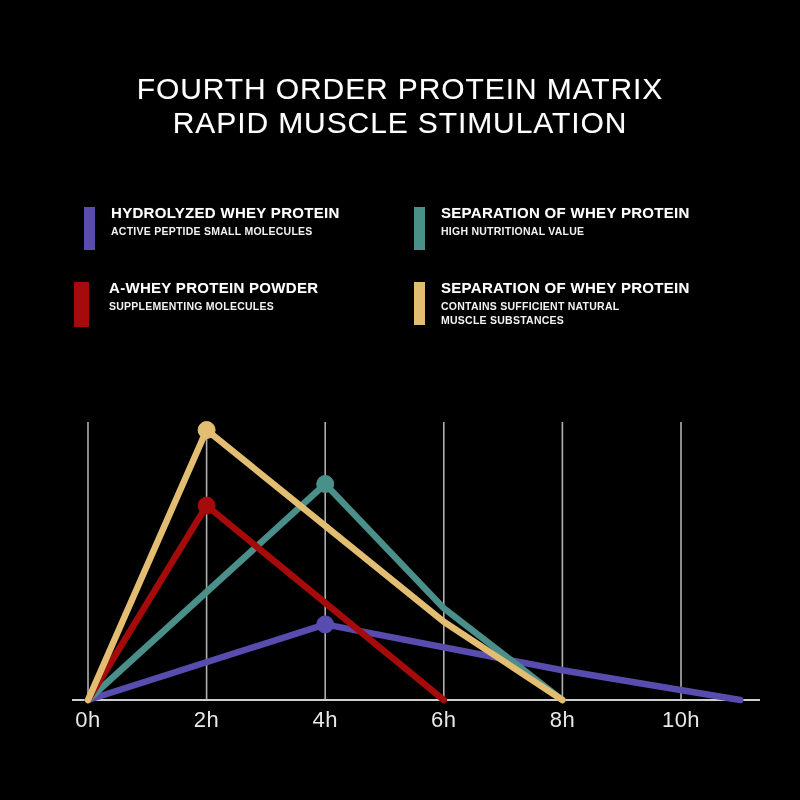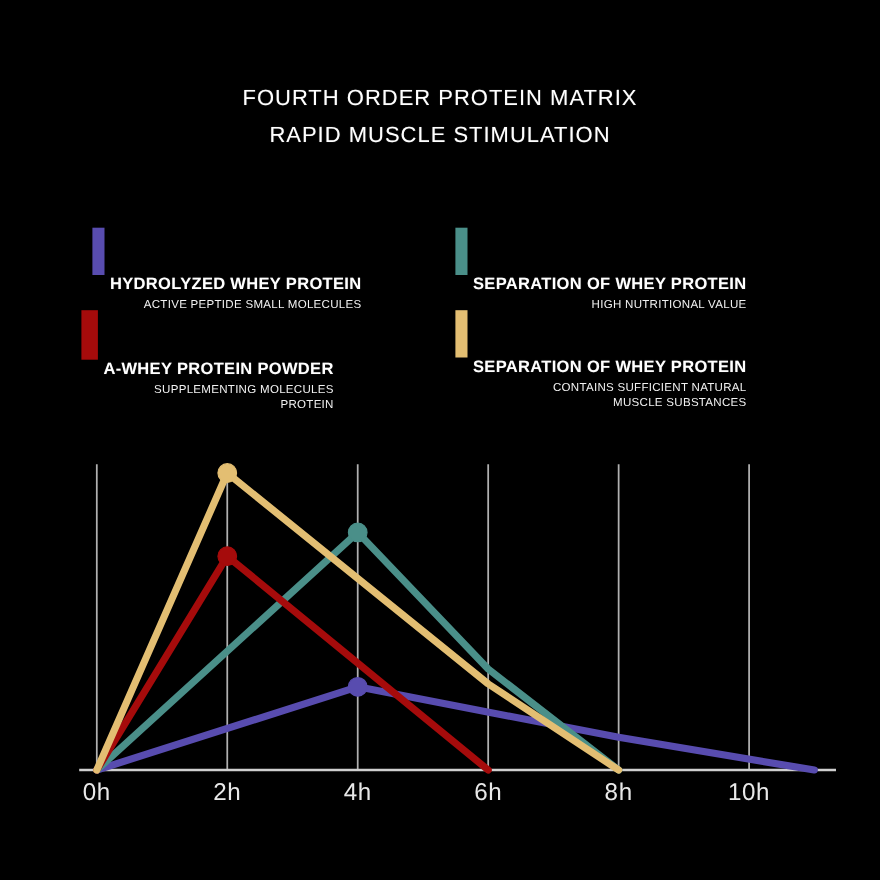--- a/index.html
+++ b/index.html
@@ -16,38 +16,37 @@
     background:#000;
   }
 
   
   .title-block {
     position:absolute;
     top:72px; left:0; width:800px;
     text-align:center;
   }
   .title-line {
-    font-size:20px;
+    font-size:30px;
     font-weight:500;
     letter-spacing:0.9px;
     line-height:34px;
     color:#ffffff;
     text-shadow:0 0 1px rgba(255,255,255,.35);
   }
 
   
   .legend {
     position:absolute;
     top:200px; left:0; width:800px; height:130px;
   }
   .legend-item {
     position:absolute;
     display:flex;
     align-items:flex-start;
-    flex-direction:column;
   }
   .legend-item.c0 { left:84px;  top:4px;  }
   .legend-item.c1 { left:414px; top:4px;  }
   .legend-item.c2 { left:74px;  top:79px; }
   .legend-item.c3 { left:414px; top:79px; }
 
   .swatch {
     width:11px;
     height:43px;
     flex:0 0 auto;
@@ -60,27 +59,26 @@
     font-size:15px;
     font-weight:bold;
     letter-spacing:0.3px;
     line-height:17px;
     color:#fff;
     white-space:nowrap;
     text-shadow:0 0 1px rgba(255,255,255,.3);
   }
   .legend-sub {
     font-size:10.5px;
-    font-weight:normal;
+    font-weight:bold;
     letter-spacing:0.25px;
     line-height:12.5px;
     color:#f2f2f2;
     margin-top:4px;
     white-space:nowrap;
-    text-align:right;
   }
 
   
   .chart-wrap {
     position:absolute;
     left:0; top:400px;
     width:668px; height:360px;
   }
   svg.chart { display:block; width:800px; height:360px; }
 
@@ -117,21 +115,20 @@
         <div class="legend-title">SEPARATION OF WHEY PROTEIN</div>
         <div class="legend-sub">HIGH NUTRITIONAL VALUE</div>
       </div>
     </div>
 
     <div class="legend-item c2">
       <div class="swatch" style="background:#A50B0B"></div>
       <div class="legend-text">
         <div class="legend-title">A-WHEY PROTEIN POWDER</div>
         <div class="legend-sub">SUPPLEMENTING MOLECULES</div>
-        <div class="legend-sub" style="margin-top:1px">PROTEIN</div>
       </div>
     </div>
 
     <div class="legend-item c3">
       <div class="swatch" style="background:#E3BE72"></div>
       <div class="legend-text">
         <div class="legend-title">SEPARATION OF WHEY PROTEIN</div>
         <div class="legend-sub">CONTAINS SUFFICIENT NATURAL</div>
         <div class="legend-sub" style="margin-top:1px">MUSCLE SUBSTANCES</div>
       </div>

